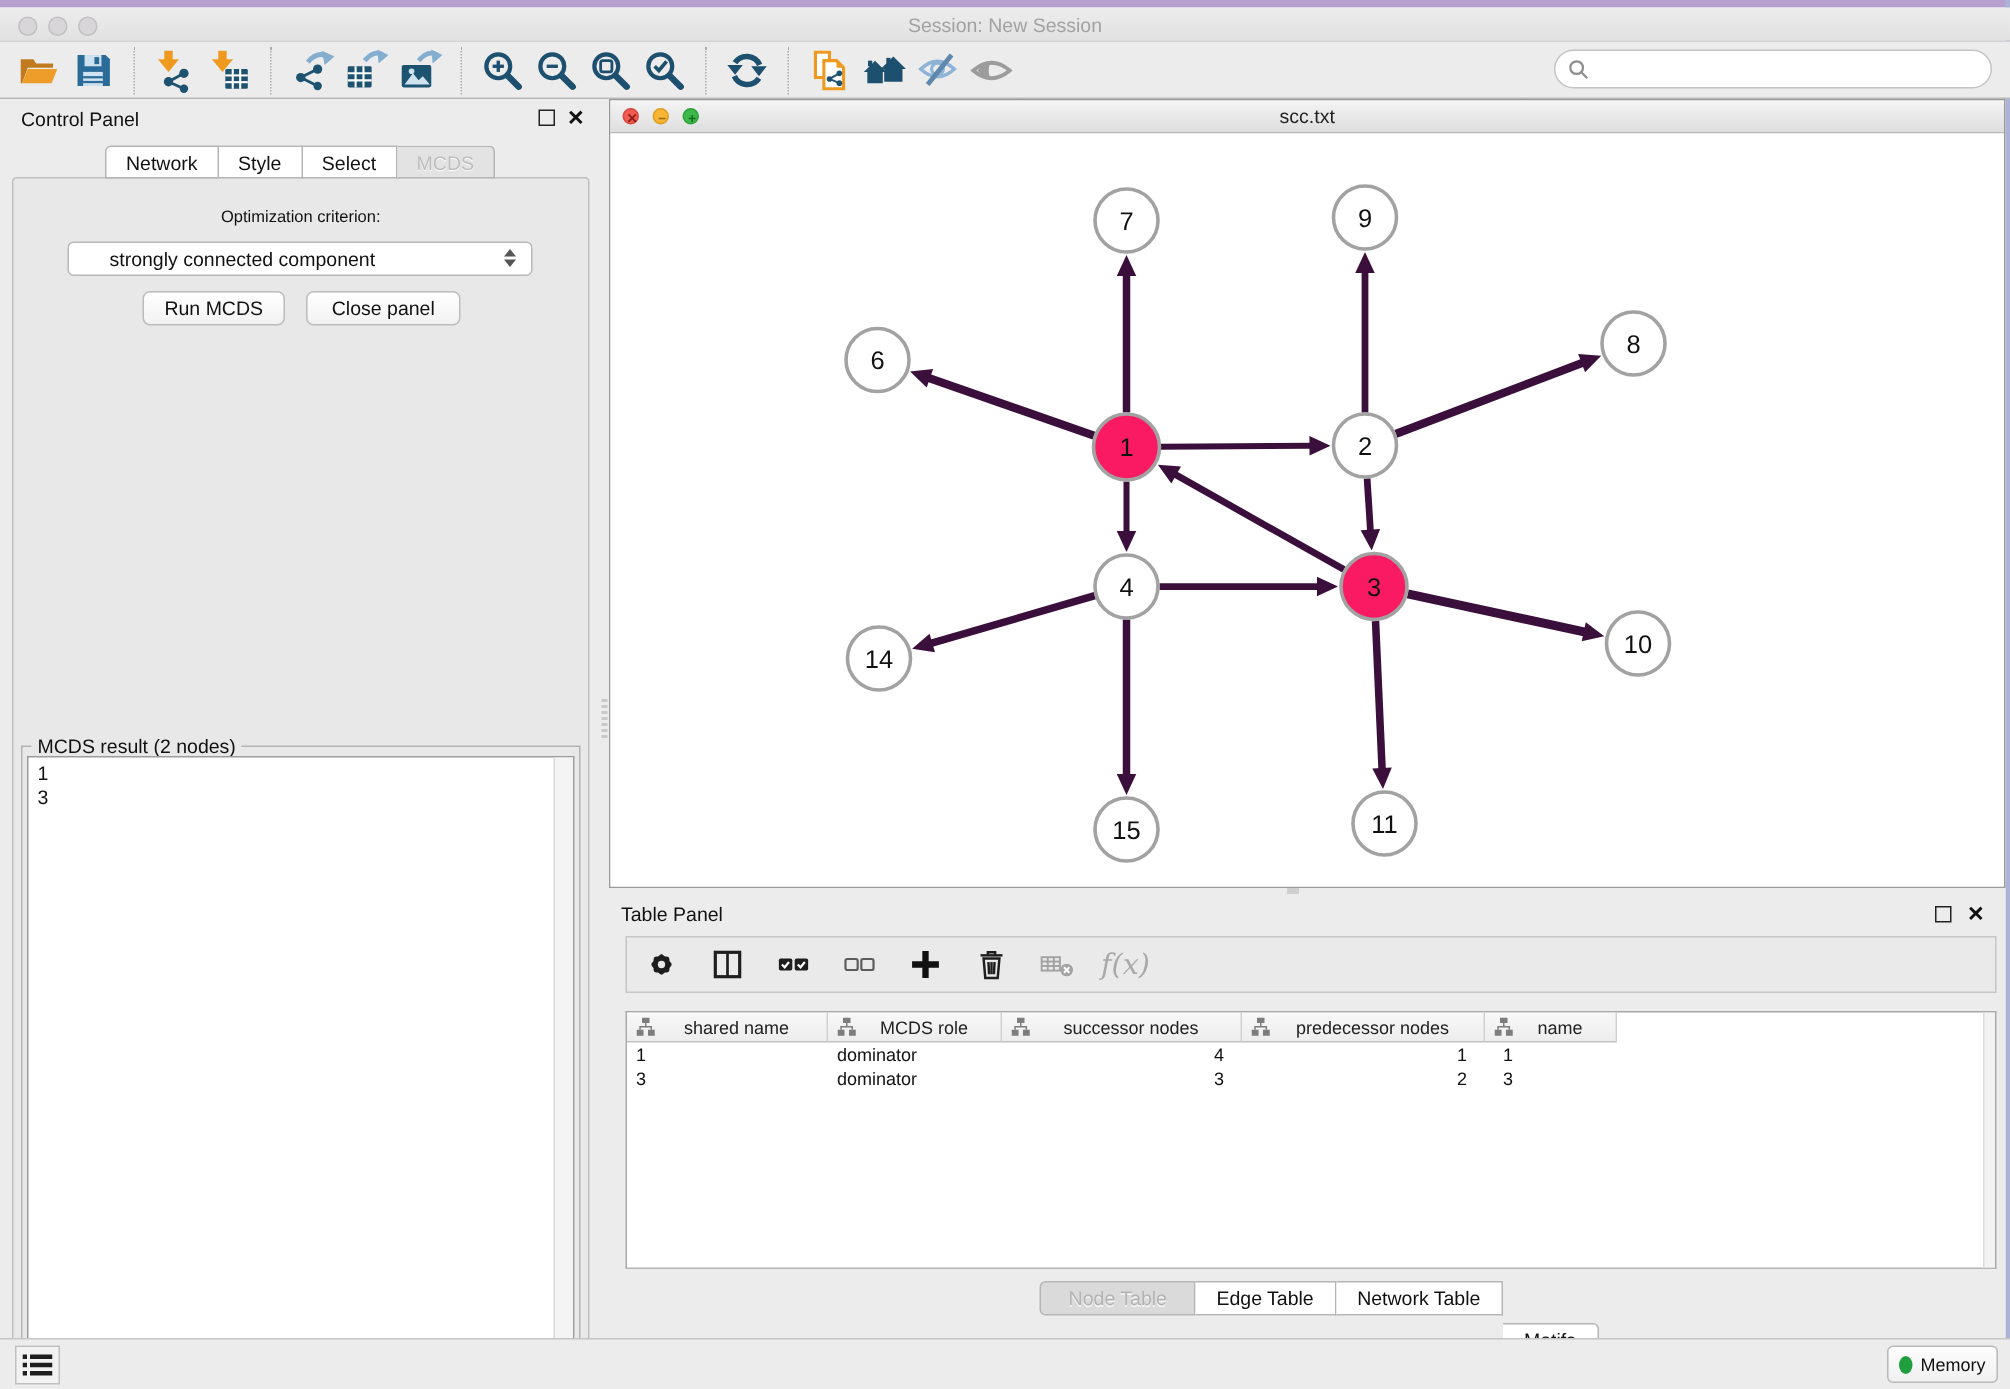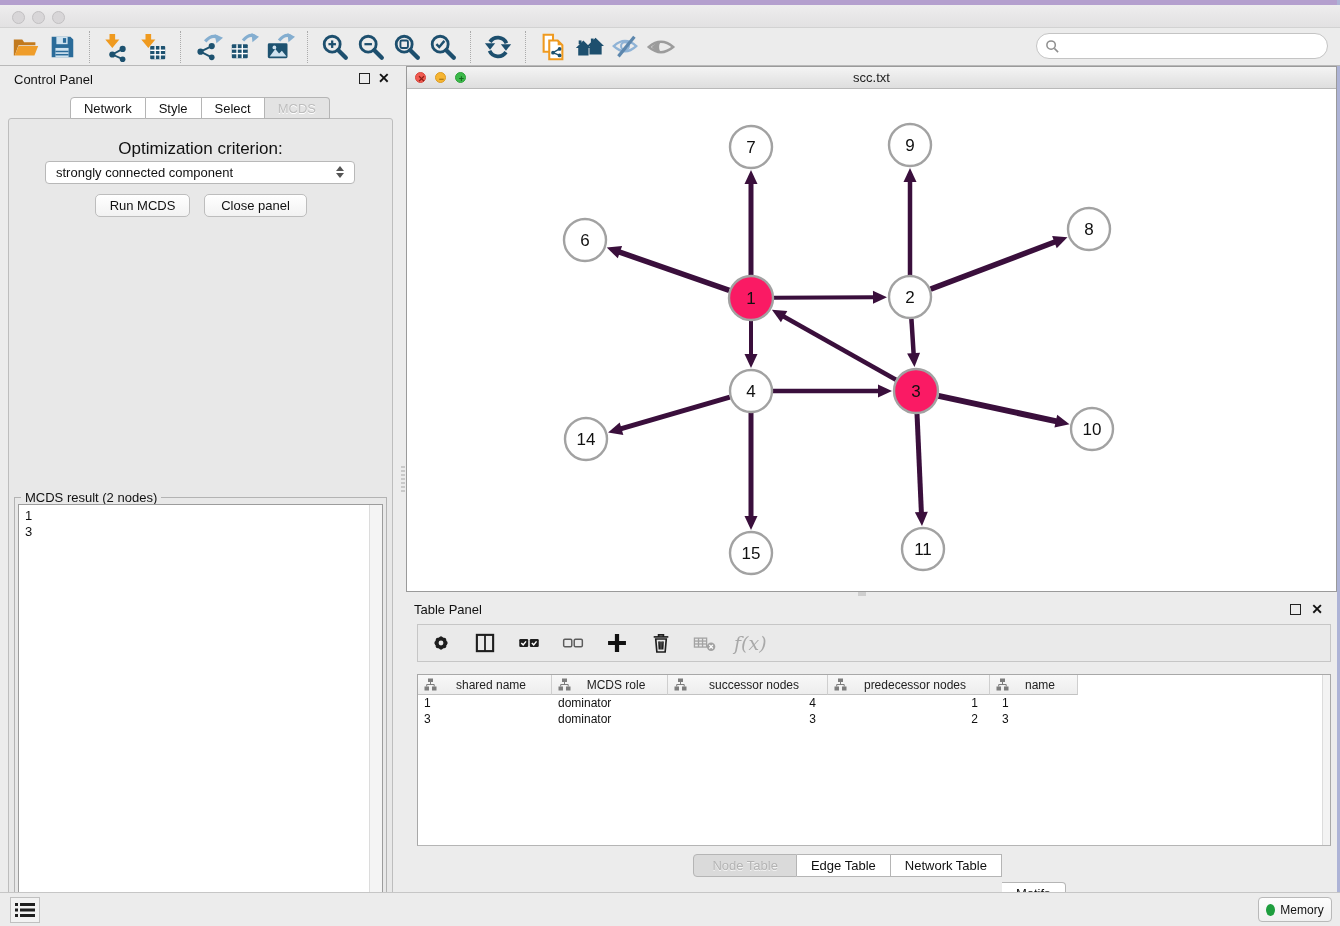--- a/index.html
+++ b/index.html
@@ -25,22 +25,22 @@
   .cp-header { position:absolute; left:0; top:0; width:100%; height:26px; }
   .cp-title { position:absolute; left:14px; top:6px; font-size:13px; color:#111; }
   .panel-float { position:absolute; width:11px; height:11px; border:1.5px solid #222; top:7px; }
   .panel-close { position:absolute; top:4px; font-size:14px; font-weight:bold; color:#111; }
   .cp-tabs { position:absolute; left:0; top:31px; width:100%; display:flex; justify-content:center; z-index:3; }
   .seg-tab { height:22px; padding:0 13px; background:#fff; border:1px solid #b5b5b5; border-left:none; font-size:13px; line-height:21px; color:#111; }
   .seg-tab:first-child { border-left:1px solid #b5b5b5; border-radius:4px 0 0 0; }
   .seg-tab:last-child { border-radius:0 4px 0 0; }
   .seg-tab.selected-dim { background:#e3e3e3; color:#bdbdbd; text-shadow:0 1px 0 #fff; }
   .cp-body { position:absolute; left:8px; top:52px; width:385px; height:826px; background:#e8e8e8; border:1px solid #bdbdbd; border-radius:3px; }
-  .opt-label { position:absolute; left:0; width:100%; top:20px; text-align:center; font-size:17px; color:#111; }
-  .criterion { position:absolute; left:36px; top:42px; width:310px; height:23px; background:#fff; border:1px solid #b8b8b8; border-radius:4px; font-size:13px; display:flex; align-items:center; padding-left:10px; color:#111; }
+  .opt-label { position:absolute; left:0; width:100%; top:20px; text-align:center; font-size:11px; color:#111; }
+  .criterion { position:absolute; left:36px; top:42px; width:310px; height:23px; background:#fff; border:1px solid #b8b8b8; border-radius:4px; font-size:13px; display:flex; align-items:center; padding-left:27px; color:#111; }
   .stepper { position:absolute; right:8px; top:3px; width:12px; height:16px; }
   .stepper .up { width:0; height:0; border-left:4px solid transparent; border-right:4px solid transparent; border-bottom:5px solid #555; margin:1px auto 2px; }
   .stepper .dn { width:0; height:0; border-left:4px solid transparent; border-right:4px solid transparent; border-top:5px solid #555; margin:0 auto; }
   .mac-btn { position:absolute; top:75px; height:23px; background:linear-gradient(#ffffff,#f2f2f2); border:1px solid #bdbdbd; border-radius:5px; font-size:13px; color:#111; text-align:center; line-height:21px; }
   .groupbox { position:absolute; left:5px; top:378px; width:373px; height:492px; border:1px solid #b3b3b3; }
   .groupbox-label { position:absolute; left:6px; top:-8px; background:#e8e8e8; padding:0 4px; font-size:13px; color:#111; }
   .result-area { position:absolute; left:3px; top:6px; right:3px; bottom:4px; background:#fff; border:1px solid #9c9c9c; font-size:13px; color:#111; line-height:16px; padding:3px 0 0 6px; }
   .result-scroll { position:absolute; top:0; right:0; bottom:13px; width:13px; background:#f4f4f4; border-left:1px solid #dcdcdc; }
   .result-corner { position:absolute; right:0; bottom:0; width:13px; height:13px; background:#efefef; border-left:1px solid #dcdcdc; border-top:1px solid #dcdcdc; }
   .v-divider { position:absolute; left:400px; top:66px; width:6px; height:826px; background:#ececec; }
@@ -90,20 +90,21 @@
 </head>
 <body>
 
 <div class="desktop-strip-top"></div>
 <div class="desktop-strip-right"></div>
 
 <div class="titlebar">
   <div class="traffic t-gray" style="left:12px"></div>
   <div class="traffic t-gray" style="left:32px"></div>
   <div class="traffic t-gray" style="left:52px"></div>
+  <div class="title-text">Session: New Session</div>
 </div>
 
 <div class="toolbar">
   <div class="tb-btn">
     <svg viewBox="0 0 32 32">
         <path d="M3 8h9l2 3h12v3H8l-4 11H3z" fill="#c27a1e"></path>
         <path d="M8 15h21l-4 10H4z" fill="#ef9d2a"></path>
       </svg>
   </div>
   <div class="tb-btn">

